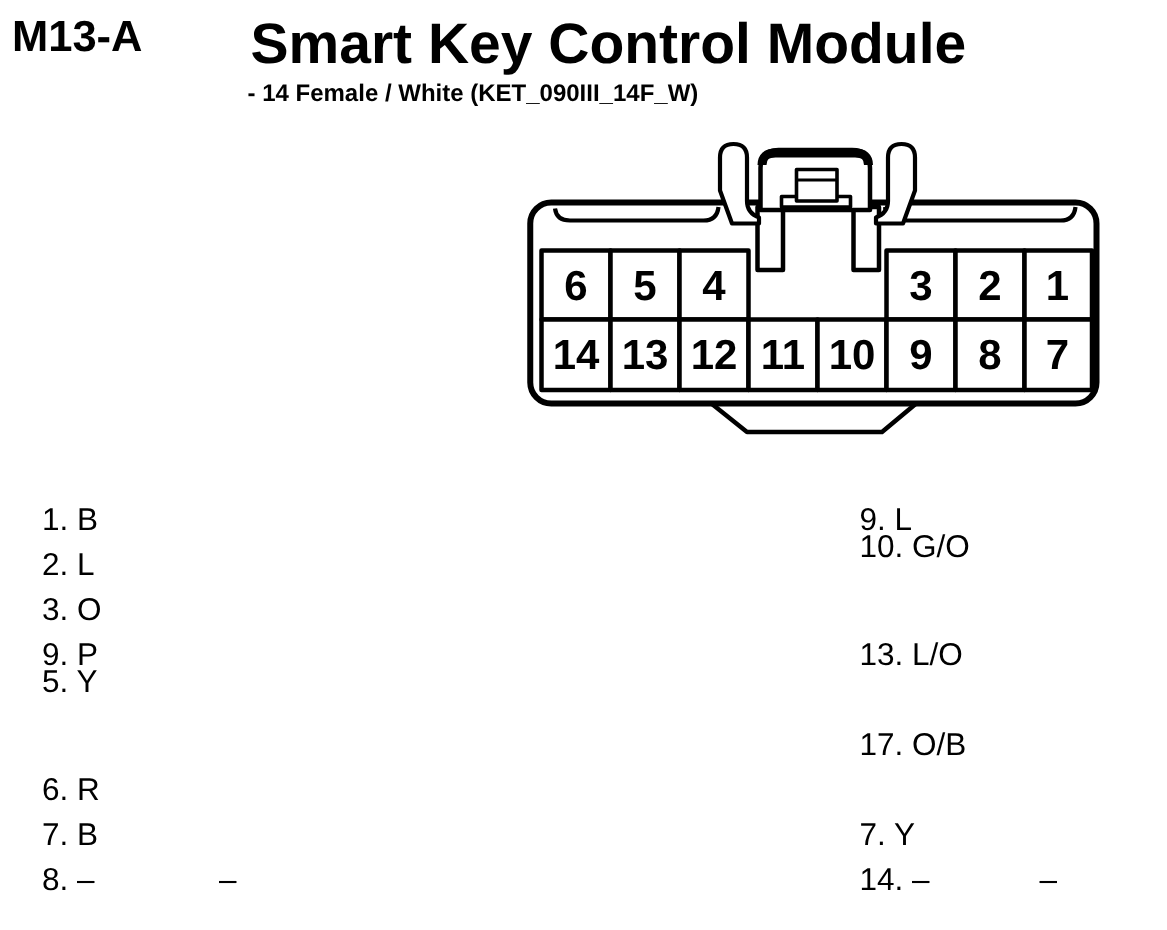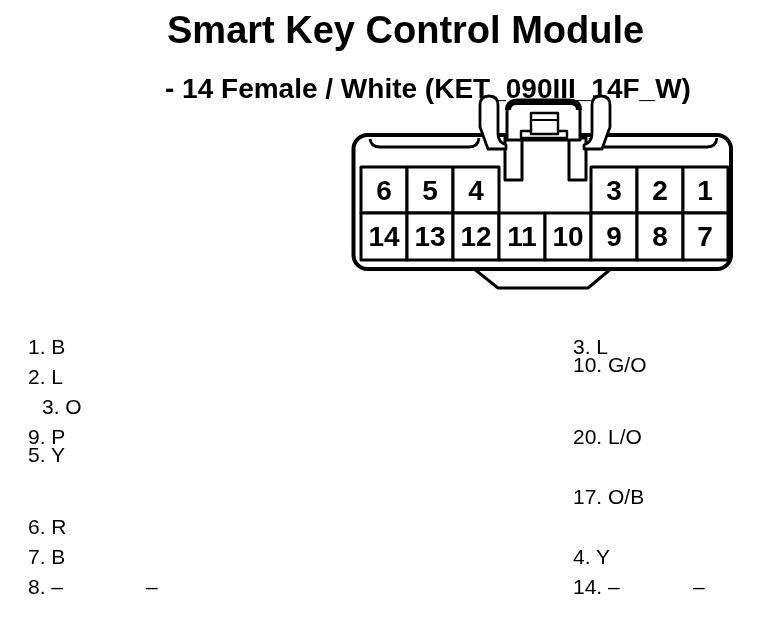--- a/index.html
+++ b/index.html
@@ -7,29 +7,30 @@
     position:relative;
     width:778px;height:620px;
     background:#ffffff;
     font-family:"Liberation Sans","DejaVu Sans",sans-serif;
     color:#000;
     overflow:hidden;
   }
   .abs{position:absolute;line-height:1;white-space:pre;}
   .connector-id{left:8px;top:11px;font-size:29px;font-weight:bold;}
   .page-title{left:167px;top:11px;font-size:38px;font-weight:bold;}
-  .subtitle{left:165px;top:55px;font-size:28px;font-weight:bold;margin-top:20px;}
+  .subtitle{left:165px;top:55px;font-size:16px;font-weight:bold;}
   .pin{font-size:21px;font-weight:normal;text-align:center;}
   svg{position:absolute;left:0;top:0;}
 </style>
 </head>
 <body>
 
 <div class="canvas">
 
+  <div class="abs connector-id">M13-A</div>
   <div class="abs page-title">Smart Key Control Module</div>
   <div class="abs subtitle">- 14 Female / White (KET_090III_14F_W)</div>
 
   <svg width="778" height="620" viewBox="0 0 778 620">
     <g fill="#ffffff" stroke="#000000" stroke-linejoin="round">
 
       <path stroke-width="3" d="M473,268 L498,288 L588,288 L612,268 Z"></path>
 
       <rect x="353.5" y="135" width="377.5" height="134" rx="14" stroke-width="4"></rect>
 
@@ -81,29 +82,29 @@
       <text x="522" y="246">11</text>
       <text x="568" y="246">10</text>
       <text x="614" y="246">9</text>
       <text x="660" y="246">8</text>
       <text x="705" y="246">7</text>
     </g>
   </svg>
 
   <div class="abs pin" style="left:28px;top:336px">1. B</div>
   <div class="abs pin" style="left:28px;top:366px">2. L</div>
-  <div class="abs pin" style="left:42px;top:396px">3. O</div>
+  <div class="abs pin" style="left:28px;top:396px">3. O</div>
   <div class="abs pin" style="left:28px;top:426px">9. P</div>
   <div class="abs pin" style="left:28px;top:444px">5. Y</div>
   <div class="abs pin" style="left:28px;top:516px">6. R</div>
   <div class="abs pin" style="left:28px;top:546px">7. B</div>
   <div class="abs pin" style="left:28px;top:576px">8. –</div>
   <div class="abs pin" style="left:146px;top:576px">–</div>
 
-  <div class="abs pin" style="left:573px;top:336px">3. L</div>
+  <div class="abs pin" style="left:573px;top:336px">9. L</div>
   <div class="abs pin" style="left:573px;top:354px">10. G/O</div>
-  <div class="abs pin" style="left:573px;top:426px">20. L/O</div>
+  <div class="abs pin" style="left:573px;top:426px">13. L/O</div>
   <div class="abs pin" style="left:573px;top:486px">17. O/B</div>
-  <div class="abs pin" style="left:573px;top:546px">4. Y</div>
+  <div class="abs pin" style="left:573px;top:546px">7. Y</div>
   <div class="abs pin" style="left:573px;top:576px">14. –</div>
   <div class="abs pin" style="left:693px;top:576px">–</div>
 
 </div>
 
 </body></html>

